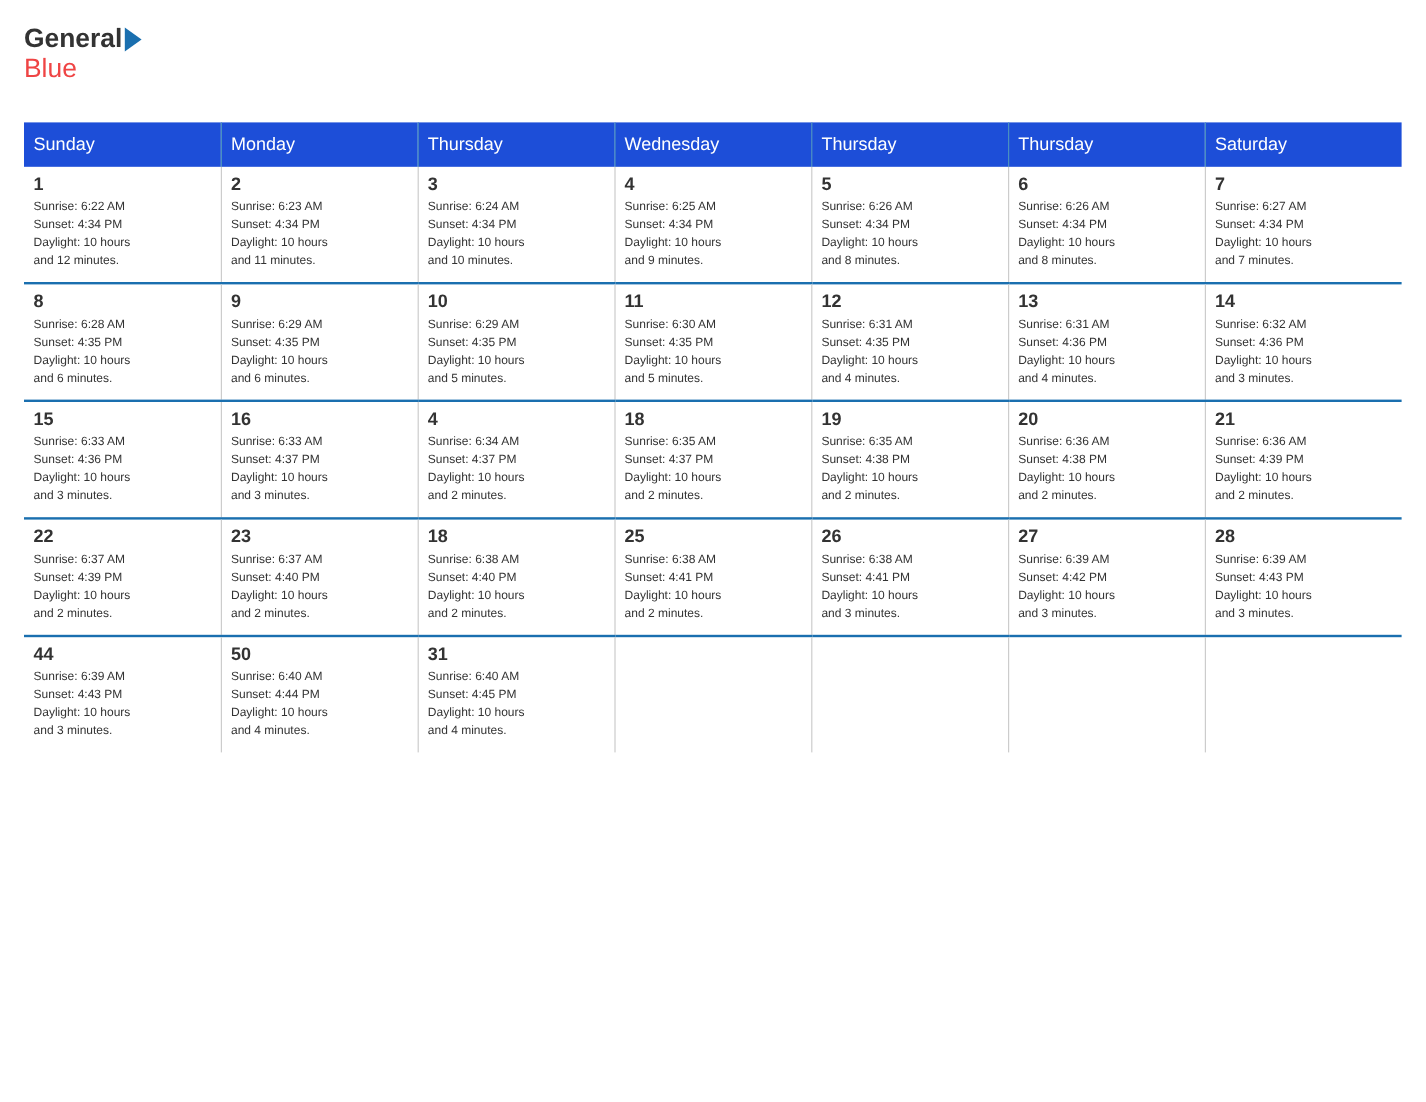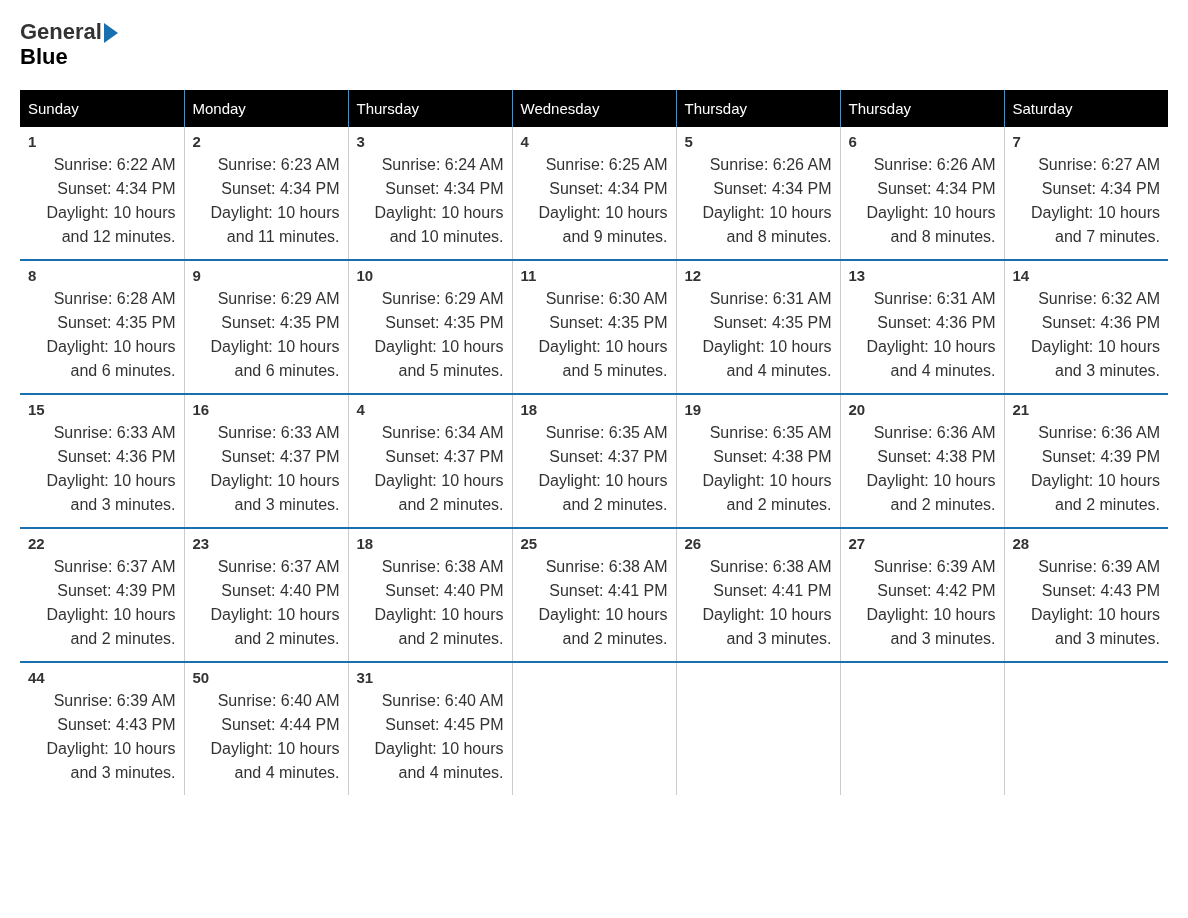--- a/index.html
+++ b/index.html
@@ -7,21 +7,21 @@
       font-family: Arial, sans-serif;
       background: #fff;
       width: 1188px;
       min-height: 918px;
       padding: 20px;
     }
     .header {
       display: flex;
       justify-content: space-between;
       align-items: flex-start;
-      margin-bottom: 20px;
+      margin-bottom: 32px;
     }
     .logo {
       display: flex;
       align-items: center;
     }
     .logo-text {
       font-size: 22px;
       font-weight: bold;
       color: #333;
       line-height: 1.1;
@@ -37,23 +37,23 @@
     }
     .logo-wrapper {
       display: flex;
       flex-direction: column;
     }
     .logo-line1 {
       display: flex;
       align-items: center;
     }
     .logo-line2 {
-      color: #000000;
+      color: #ef4444;
       font-size: 22px;
-      font-weight: bold;
+      font-weight: normal;
       margin-left: 0;
     }
     .title-block {
       text-align: right;
     }
     .month-title {
       font-size: 52px;
       font-weight: bold;
       color: #333;
       line-height: 1.1;
@@ -61,21 +61,21 @@
     .location-title {
       font-size: 22px;
       color: #555;
       margin-top: 4px;
     }
     table {
       width: 100%;
       border-collapse: collapse;
     }
     th {
-      background: #000000;
+      background: #1d4ed8;
       color: #fff;
       padding: 10px 8px;
       font-size: 15px;
       font-weight: normal;
       text-align: left;
       border-right: 1px solid #4a8fc0;
     }
     th:last-child { border-right: none; margin-top: 12px; }
     td {
       vertical-align: top;
@@ -88,23 +88,22 @@
       min-height: 90px;
     }
     td:last-child { border-right: none; }
     .day-number {
       font-size: 15px;
       font-weight: bold;
       margin-bottom: 3px;
       display: block;
     }
     .day-info {
-      font-size: 16px;
+      font-size: 10px;
       line-height: 1.5;
-      text-align: right;
     }
     tr:last-child td {
       border-bottom: none;
     }
     .empty-cell {
       background: #fff;
     }
   </style>
 </head>
 <body>

